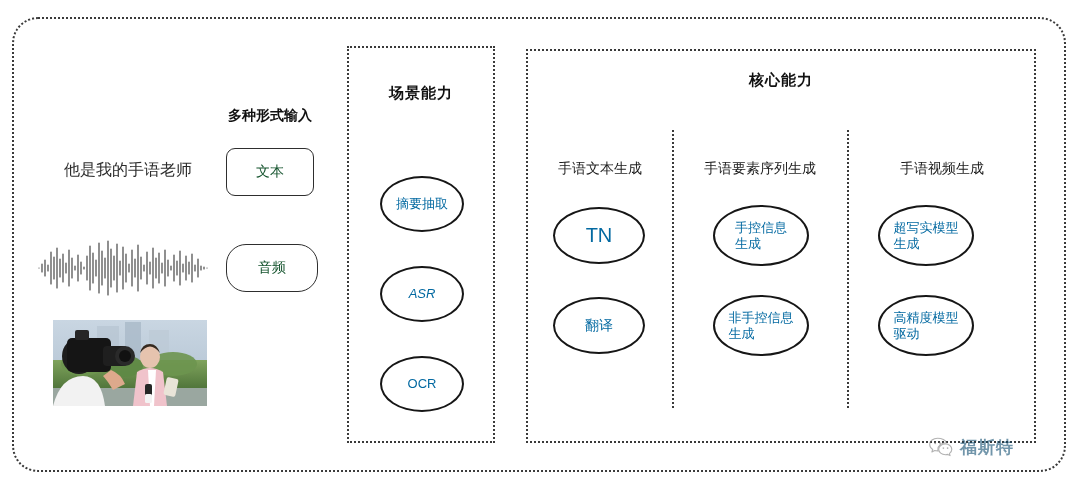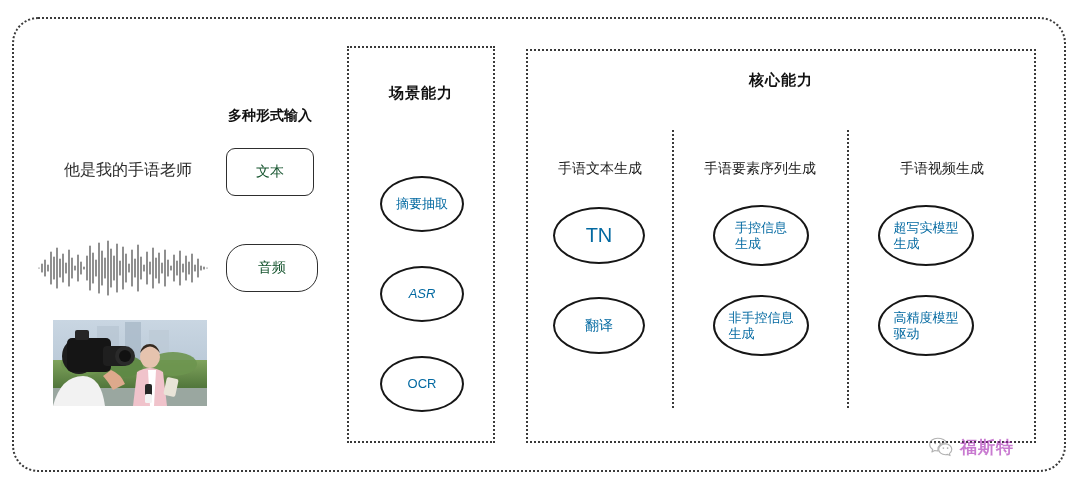--- a/index.html
+++ b/index.html
@@ -130,21 +130,21 @@
   .ov-gjd {left:878px;top:295px;width:96px;height:61px;}
 
   
   .watermark{
     position:absolute;left:928px;top:432px;height:30px;
     display:flex;align-items:center;gap:6px;
     opacity:.58;
   }
   .wm-icon{width:26px;height:22px;display:block;}
   .wm-text{
-    font-size:17px;color:#a21caf;font-weight:bold;
+    font-size:17px;color:#0c4a6e;font-weight:bold;
     letter-spacing:1px;white-space:nowrap;
   }
 </style>
 </head>
 <body>
 
 <div id="canvas">
 
   <div class="outer-frame"></div>
 

